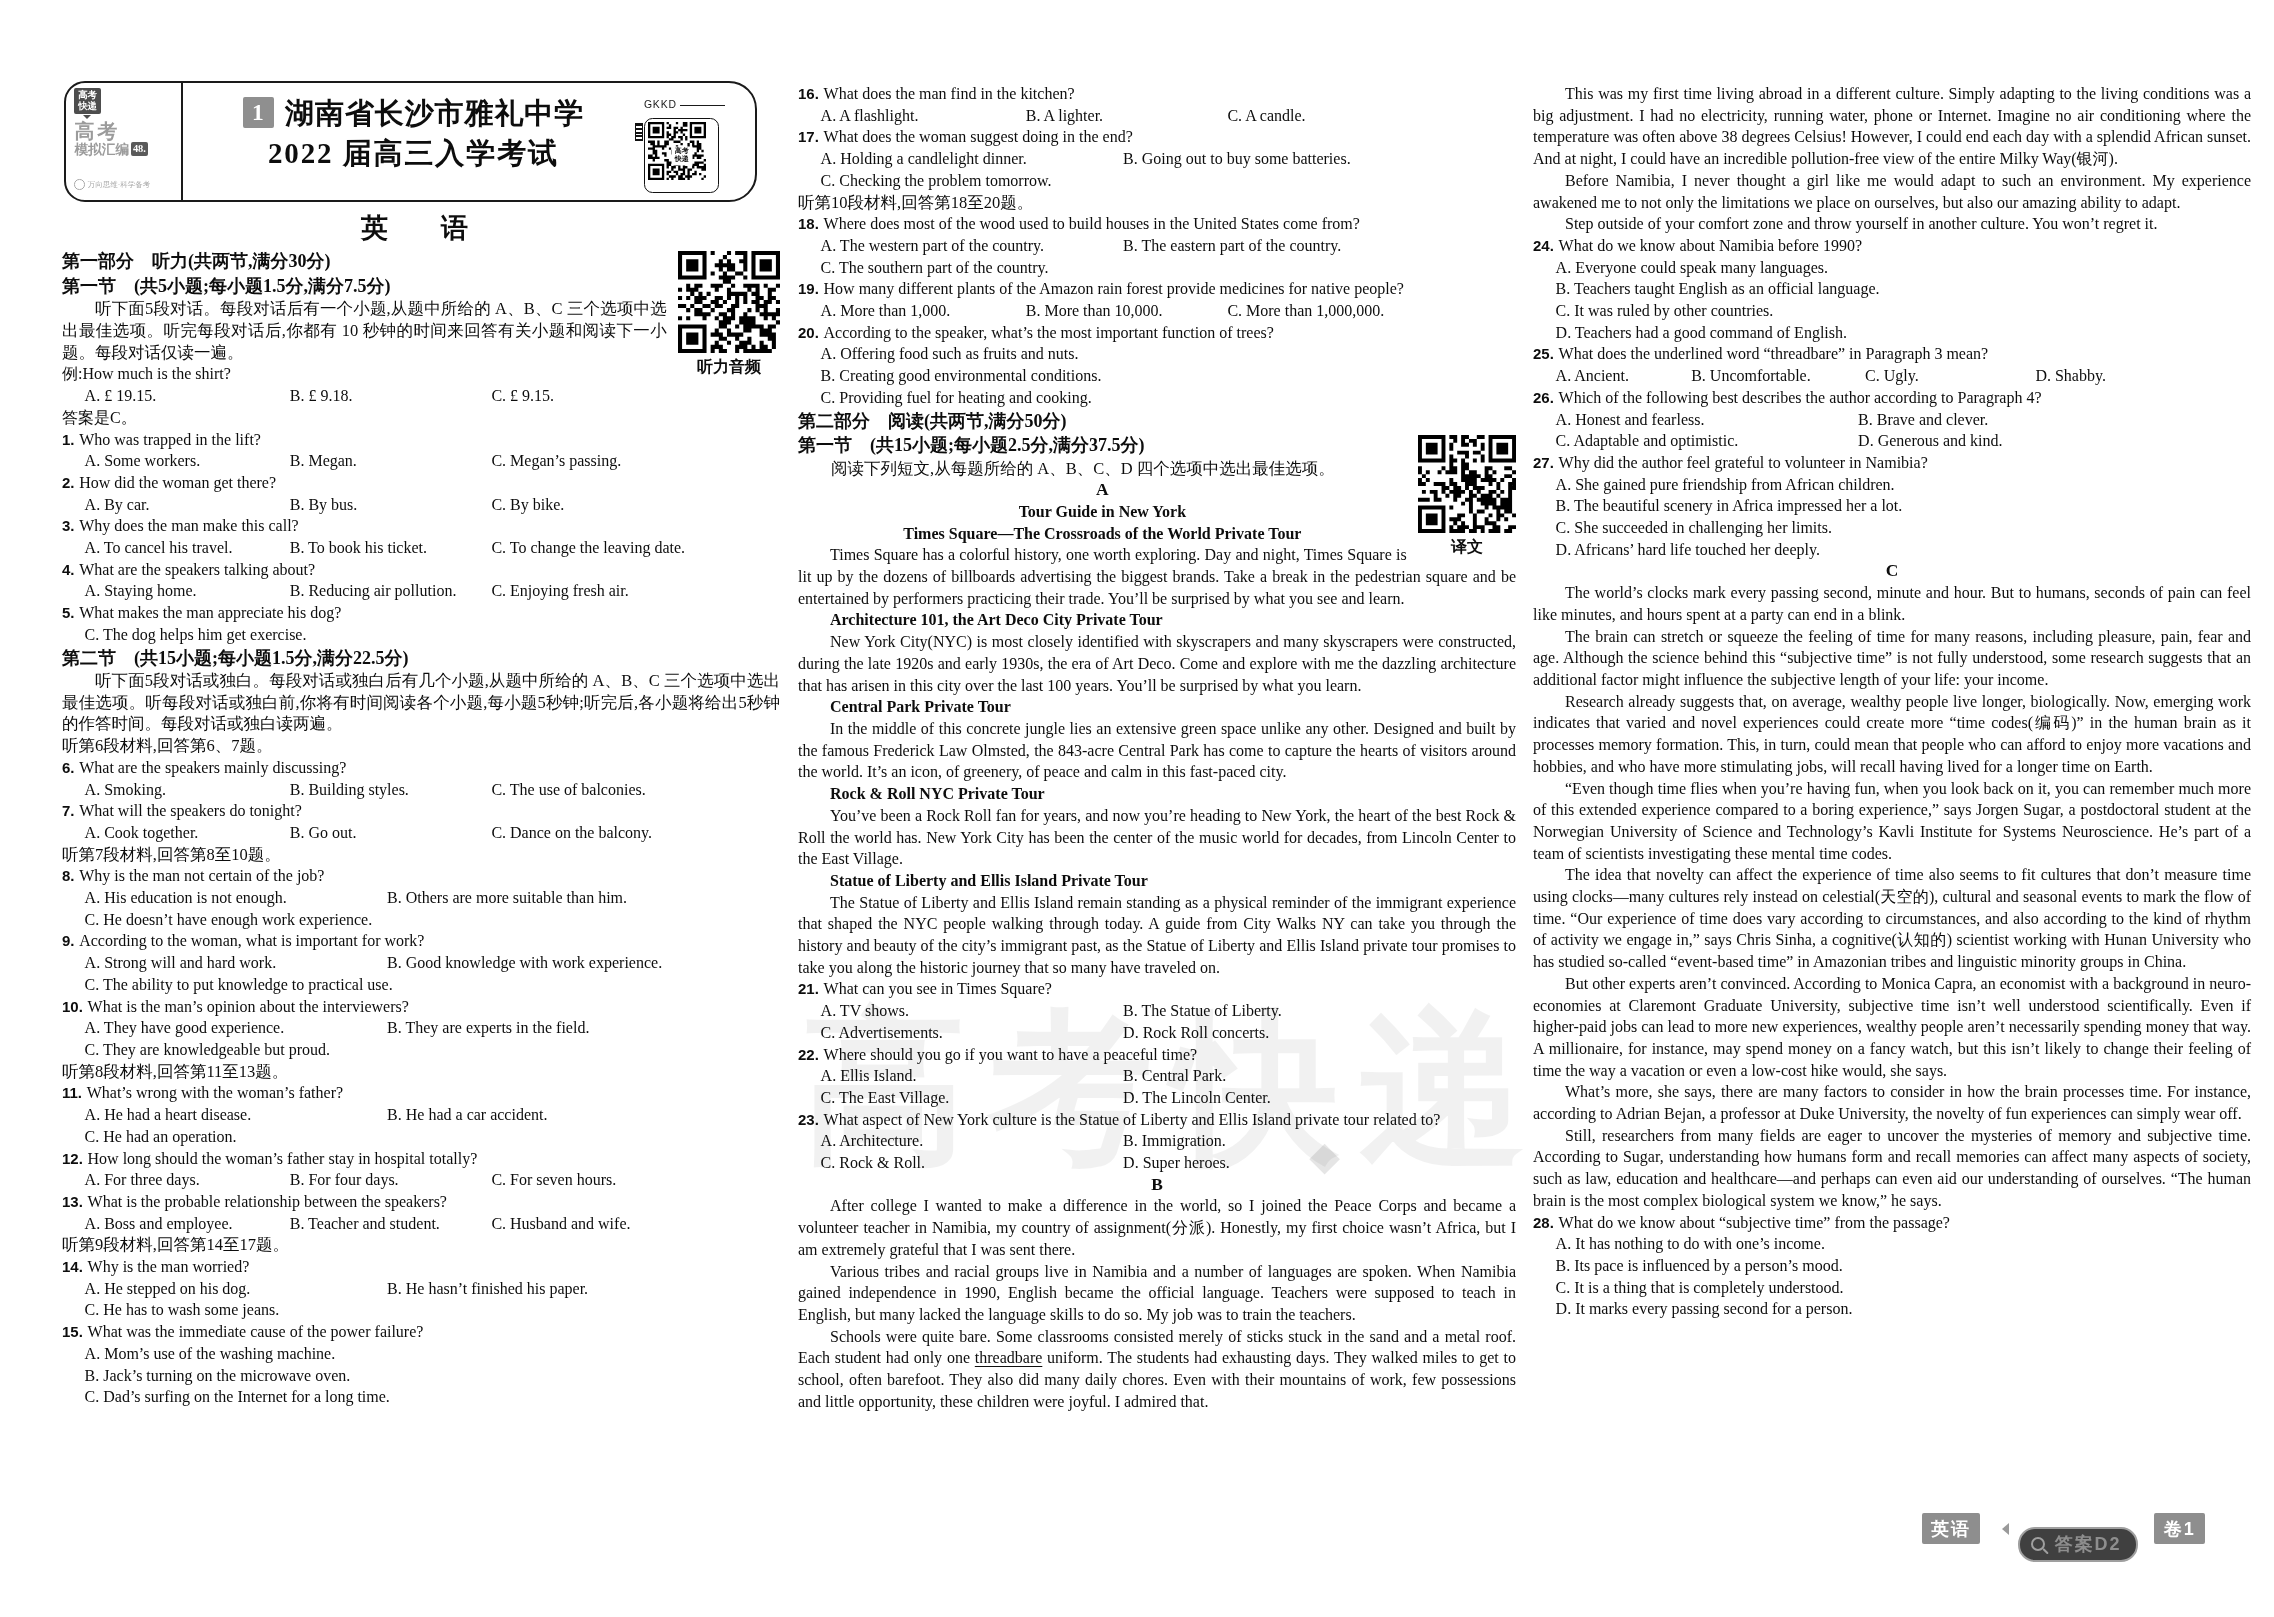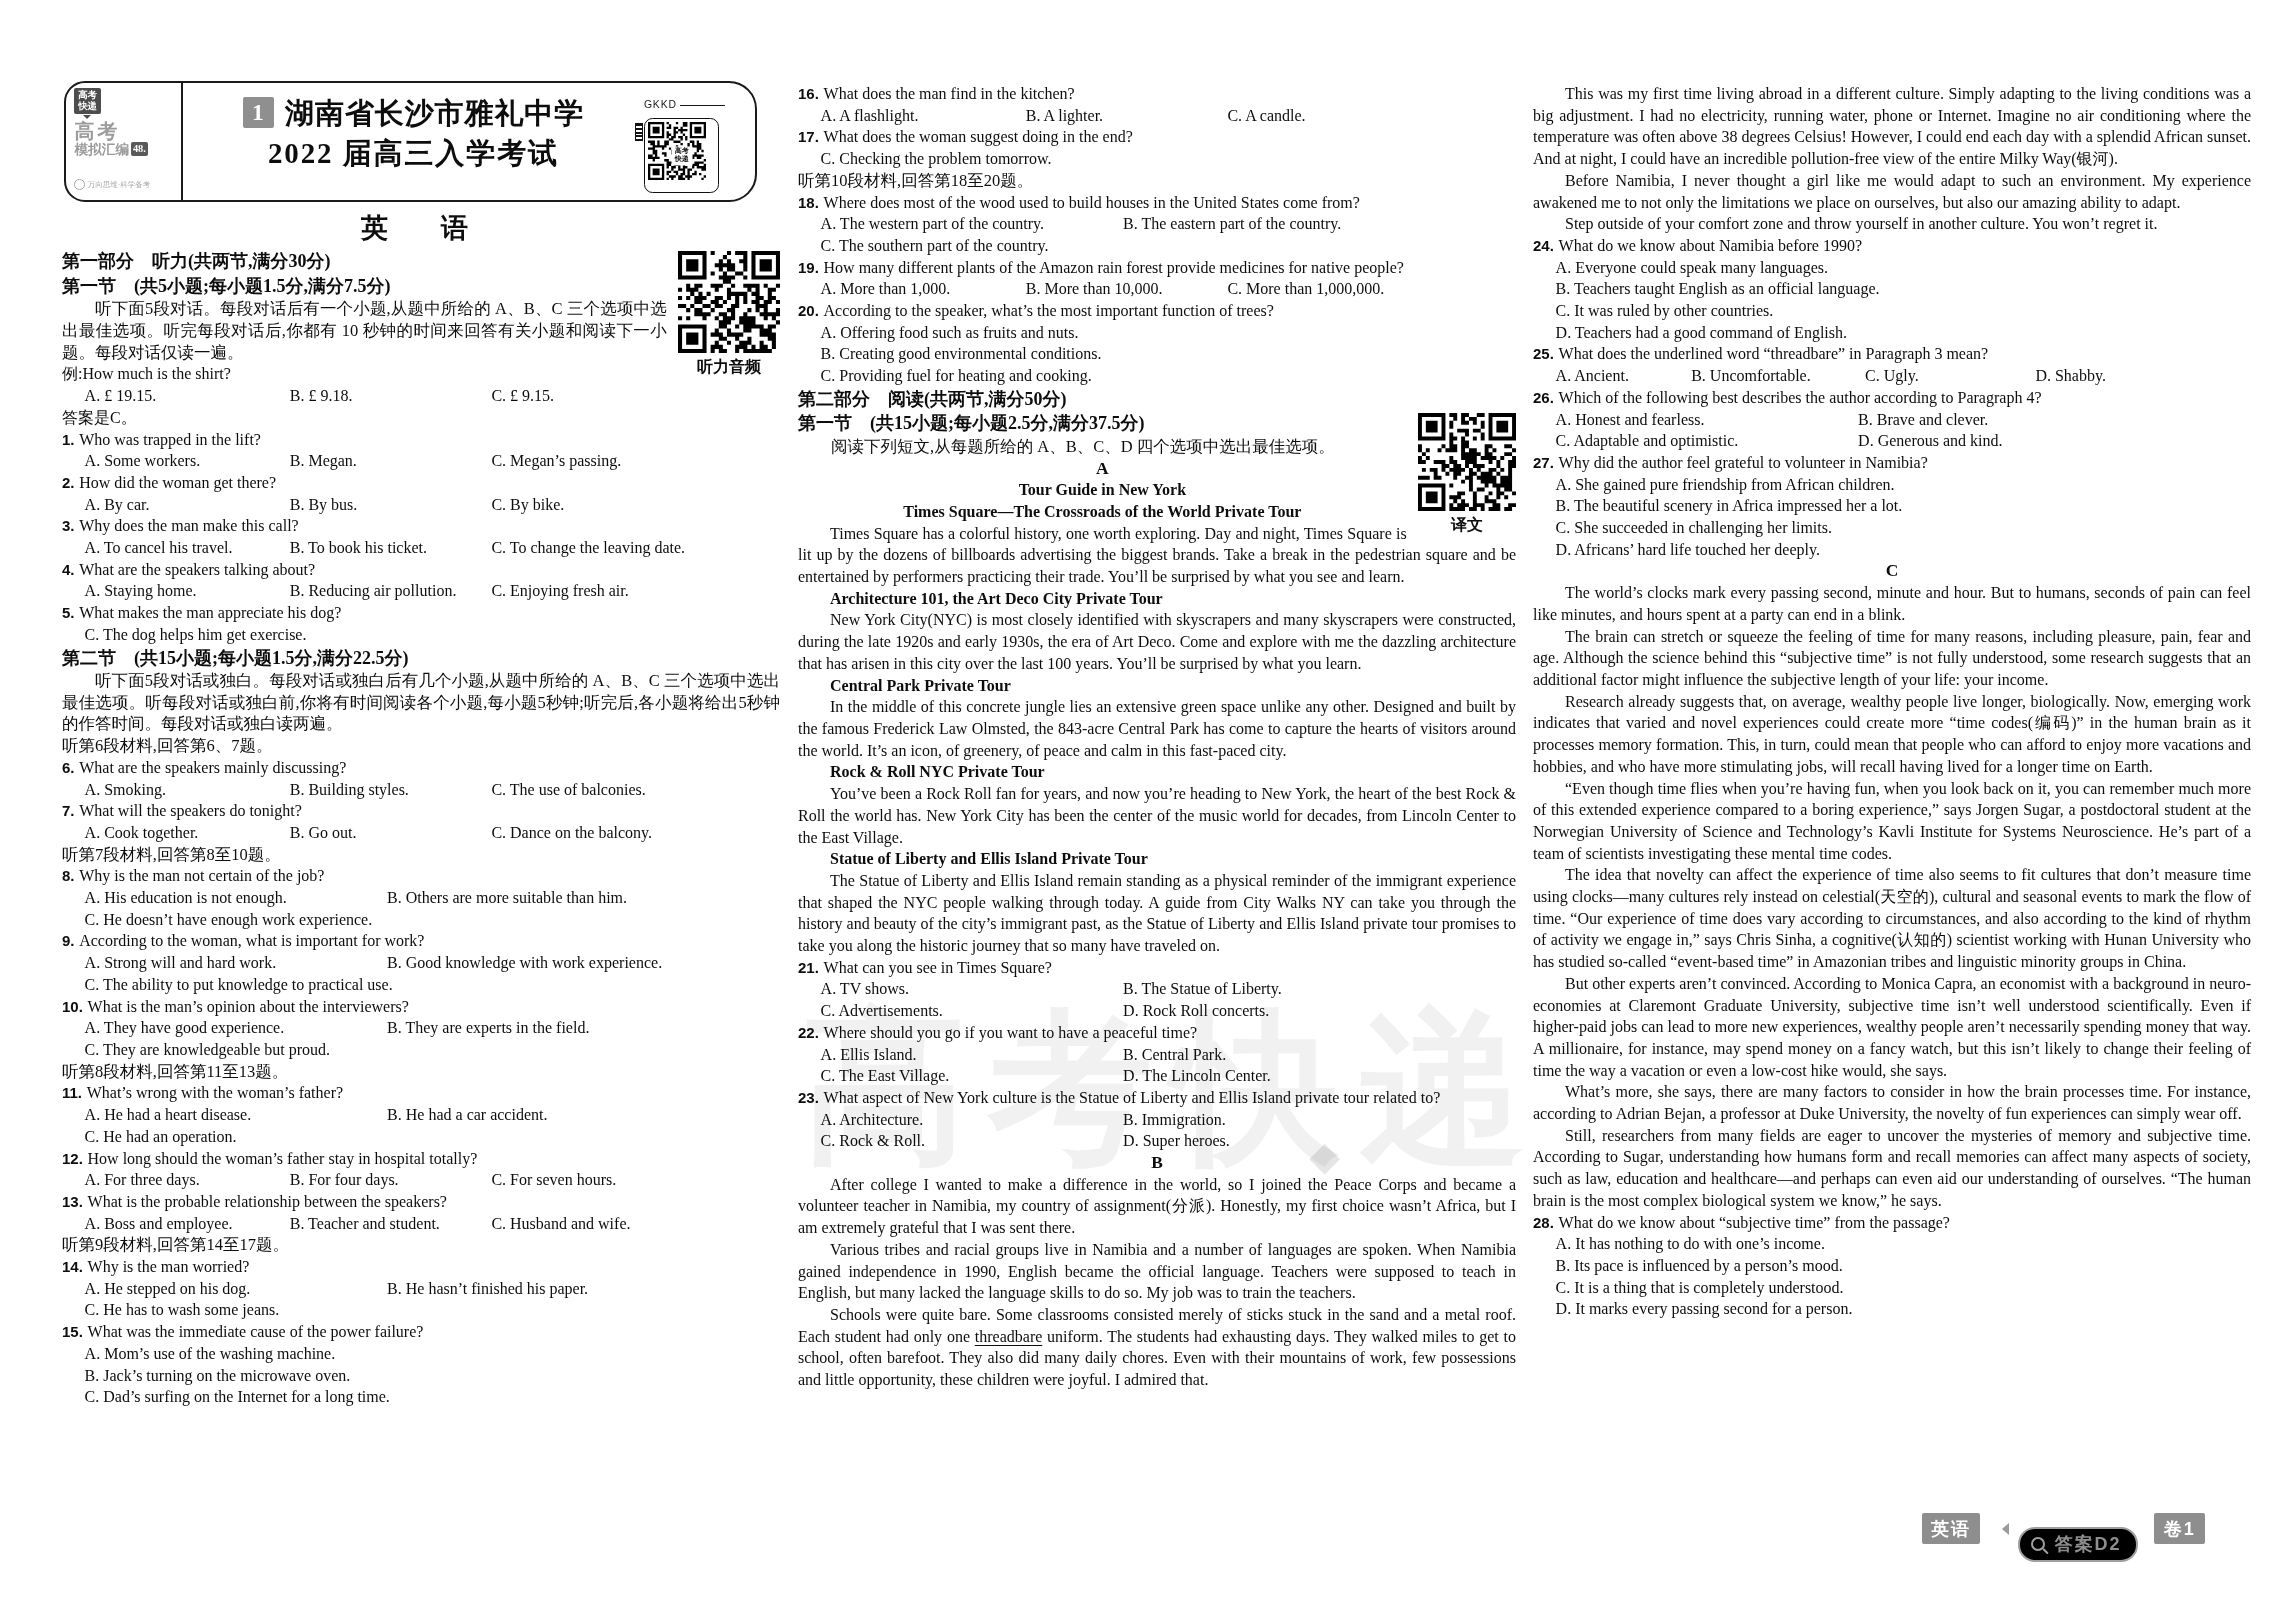--- a/index.html
+++ b/index.html
@@ -64,21 +64,21 @@
   .watermark{position:absolute;left:802px;top:979px;font-size:165px;font-weight:bold;letter-spacing:21px;
              color:rgba(0,0,0,0.055);white-space:nowrap;z-index:1;font-family:"Liberation Sans",sans-serif;}
   .wm-diamond{position:absolute;left:508px;top:155px;font-size:38px;color:rgba(0,0,0,0.10);}
 
   
   .footer{position:absolute;right:70px;bottom:56px;display:flex;align-items:center;gap:16px;z-index:4;
           font-family:"Liberation Sans",sans-serif;}
   .f-box{background:#8e8e8e;color:#fff;font-weight:bold;font-size:18px;line-height:18px;padding:6.6px 9.4px;border-radius:1.9px;letter-spacing:1.9px;}
   .f-tri{width:0;height:0;border:6.6px solid transparent;border-right:7.5px solid #9a9a9a;margin-right:-7.5px;}
   .f-pill{display:flex;align-items:center;gap:9.4px;border:2.8px solid #9f9f9f;border-radius:17px;
-          padding:2.8px 15px 3.8px 11.3px;color:#8e8e8e;font-weight:bold;font-size:18px;background:#000000;letter-spacing:1.9px;margin-top:32px;}
+          padding:2.8px 15px 3.8px 11.3px;color:#8e8e8e;font-weight:bold;font-size:18px;background:#404040;letter-spacing:1.9px;margin-top:32px;}
   .mag{width:10.4px;height:10.4px;border:2.4px solid #9f9f9f;border-radius:50%;position:relative;display:inline-block;}
   .mag::after{content:'';position:absolute;width:6.6px;height:2.4px;background:#9f9f9f;transform:rotate(45deg);right:-5.6px;bottom:-2.8px;border-radius:1.9px;}
 </style>
 </head>
 <body>
 
 <div class="page">
 
   <div class="watermark">
     <span>高考快递</span>
@@ -299,20 +299,24 @@
         <span class="q-text">What does the man find in the kitchen?</span>
       </div>
       <div class="opt-row">
         <span class="opt" style="flex: 0 0 29.5%;">A. A flashlight.</span>
         <span class="opt" style="flex: 0 0 29%;">B. A lighter.</span>
         <span class="opt">C. A candle.</span>
       </div>
       <div class="q-line">
         <span class="q-num">17.</span>
         <span class="q-text">What does the woman suggest doing in the end?</span>
+      </div>
+      <div class="opt-row">
+        <span class="opt" style="flex: 0 0 43.5%;">A. Holding a candlelight dinner.</span>
+        <span class="opt">B. Going out to buy some batteries.</span>
       </div>
       <div class="opt-row">
         <span class="opt">C. Checking the problem tomorrow.</span>
       </div>
       <div class="cn-note">听第10段材料,回答第18至20题。</div>
       <div class="q-line">
         <span class="q-num">18.</span>
         <span class="q-text">Where does most of the wood used to build houses in the United States come from?</span>
       </div>
       <div class="opt-row">

